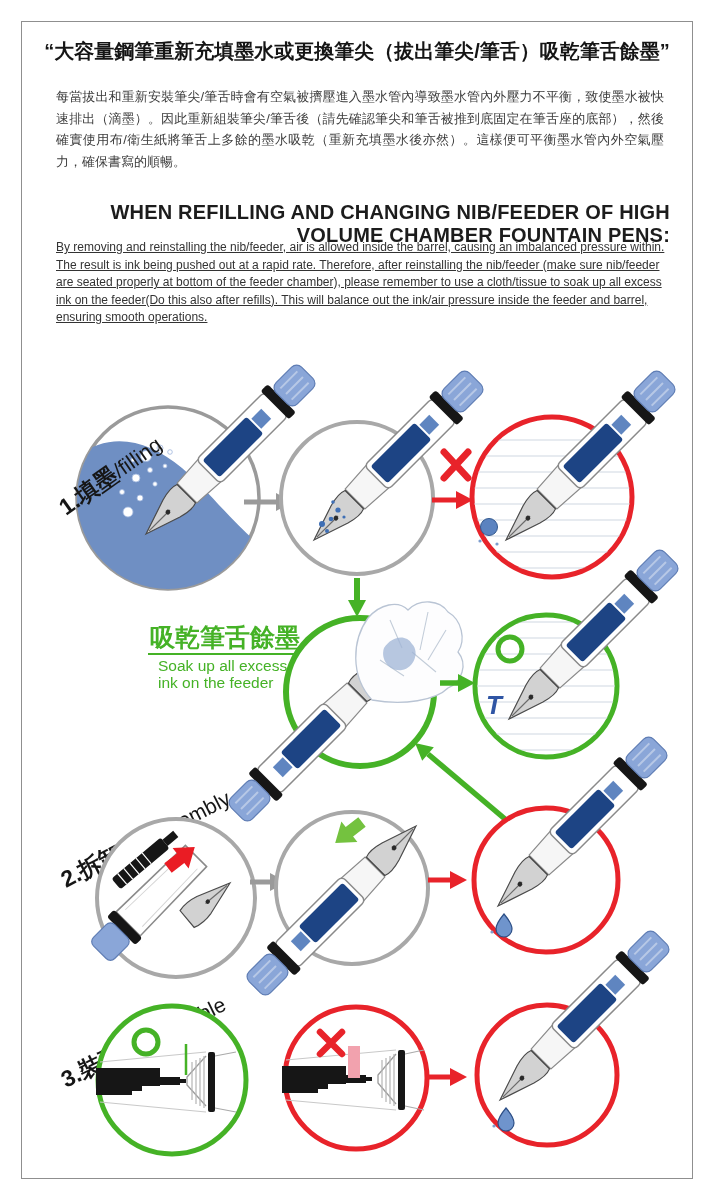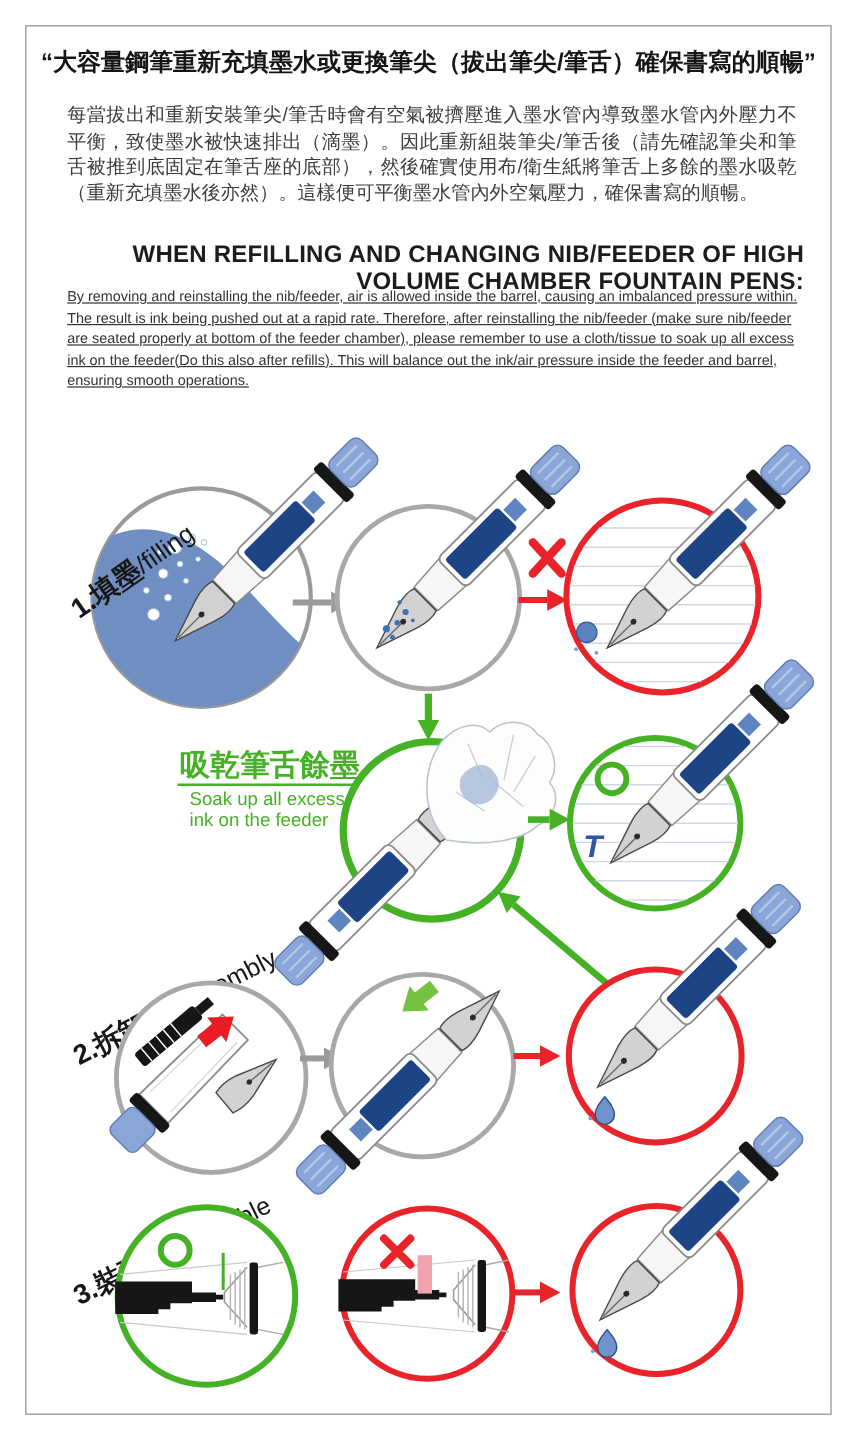--- a/index.html
+++ b/index.html
@@ -1,41 +1,41 @@
 <!DOCTYPE html>
 <html><head>
 <meta charset="utf-8">
 <style>
   html,body{margin:0;padding:0;background:#ffffff;}
   #canvas{position:relative;width:714px;height:1200px;background:#ffffff;overflow:hidden;
           font-family:"Liberation Sans", sans-serif;color:#222;}
   .frame{position:absolute;left:21px;top:21px;width:670px;height:1156px;border:1px solid #8f8f8f;}
   .title{position:absolute;left:26px;right:26px;top:38px;margin:0;text-align:center;
          font-size:20px;font-weight:bold;color:#151515;}
-  .zh{position:absolute;left:56px;top:86px;width:608px;margin:0;font-size:16px;line-height:21.5px;
+  .zh{position:absolute;left:56px;top:86px;width:608px;margin:0;font-size:13px;line-height:21.5px;
       color:#3c3c3c;text-align:justify;}
   .en-head{position:absolute;left:56px;top:201px;width:614px;margin:0;font-size:20px;line-height:23px;
       font-weight:bold;color:#1c1c1c;letter-spacing:0.2px;text-align:right;}
   .en{position:absolute;left:56px;top:239px;width:612px;margin:0;font-size:12px;line-height:17.5px;
       color:#333;text-decoration:underline;}
   svg.diagram{position:absolute;left:0;top:0;width:714px;height:1200px;
       font-family:"Liberation Sans", sans-serif;}
   svg text.step{font-size:23px;font-weight:bold;fill:#161616;}
   svg tspan.step-en{font-weight:normal;font-size:21px;}
   svg text.soak-zh{font-size:25px;font-weight:bold;}
   svg text.soak-en{font-size:15.5px;}
 </style>
 </head>
 <body>
 
 <div id="canvas">
 
   <div class="frame"></div>
 
-  <h1 class="title">“大容量鋼筆重新充填墨水或更換筆尖（拔出筆尖/筆舌）確保書寫的順暢”</h1>
+  <h1 class="title">“大容量鋼筆重新充填墨水或更換筆尖（拔出筆尖/筆舌）吸乾筆舌餘墨”</h1>
   <p class="zh">每當拔出和重新安裝筆尖/筆舌時會有空氣被擠壓進入墨水管內導致墨水管內外壓力不平衡，致使墨水被快速排出（滴墨）。因此重新組裝筆尖/筆舌後（請先確認筆尖和筆舌被推到底固定在筆舌座的底部），然後確實使用布/衛生紙將筆舌上多餘的墨水吸乾（重新充填墨水後亦然）。這樣便可平衡墨水管內外空氣壓力，確保書寫的順暢。</p>
   <h2 class="en-head">WHEN REFILLING AND CHANGING NIB/FEEDER OF HIGH VOLUME CHAMBER FOUNTAIN PENS:</h2>
   <p class="en">By removing and reinstalling the nib/feeder, air is allowed inside the barrel, causing an imbalanced pressure within. The result is ink being pushed out at a rapid rate. Therefore, after reinstalling the nib/feeder (make sure nib/feeder are seated properly at bottom of the feeder chamber), please remember to use a cloth/tissue to soak up all excess ink on the feeder(Do this also after refills). This will balance out the ink/air pressure inside the feeder and barrel, ensuring smooth operations.</p>
 
   <svg class="diagram" viewBox="0 0 714 1200">
     <defs>
       <g id="pen">
         <rect x="40" y="-13" width="24" height="26" fill="#161616"></rect>
         <path d="M44,-13 V13 M49,-13 V13 M54,-13 V13 M59,-13 V13" stroke="#efefef" stroke-width="1.4" fill="none"></path>
         <path d="M58,-14 L90,-16 L90,16 L58,14 Z" fill="#f6f6f6" stroke="#8a8a8a" stroke-width="1.2"></path>

